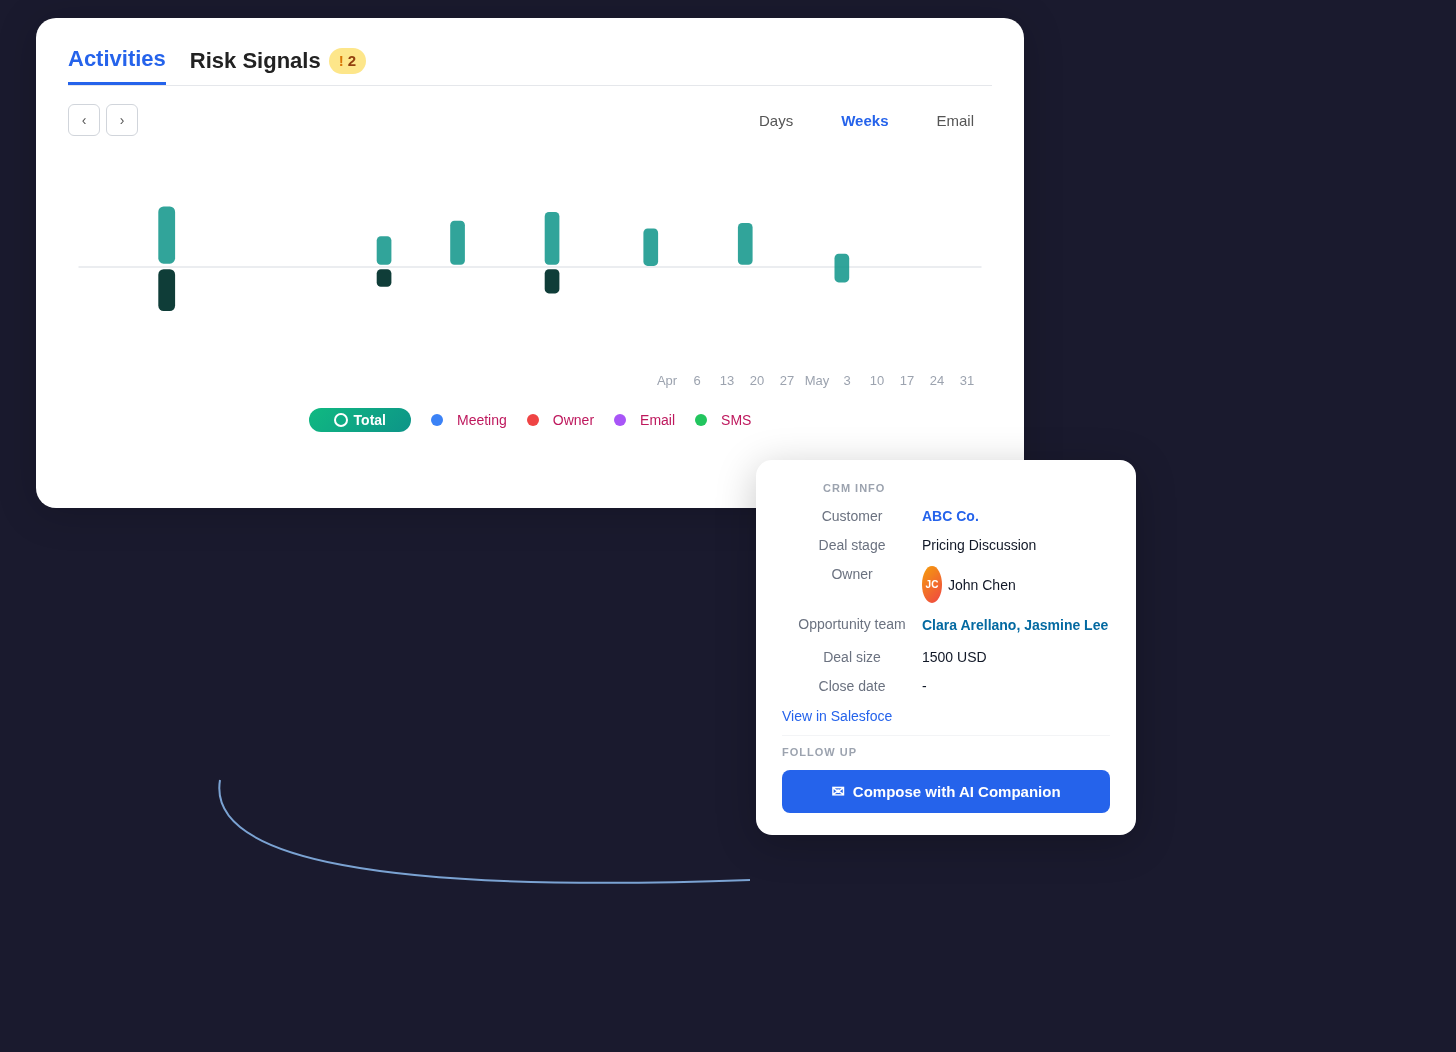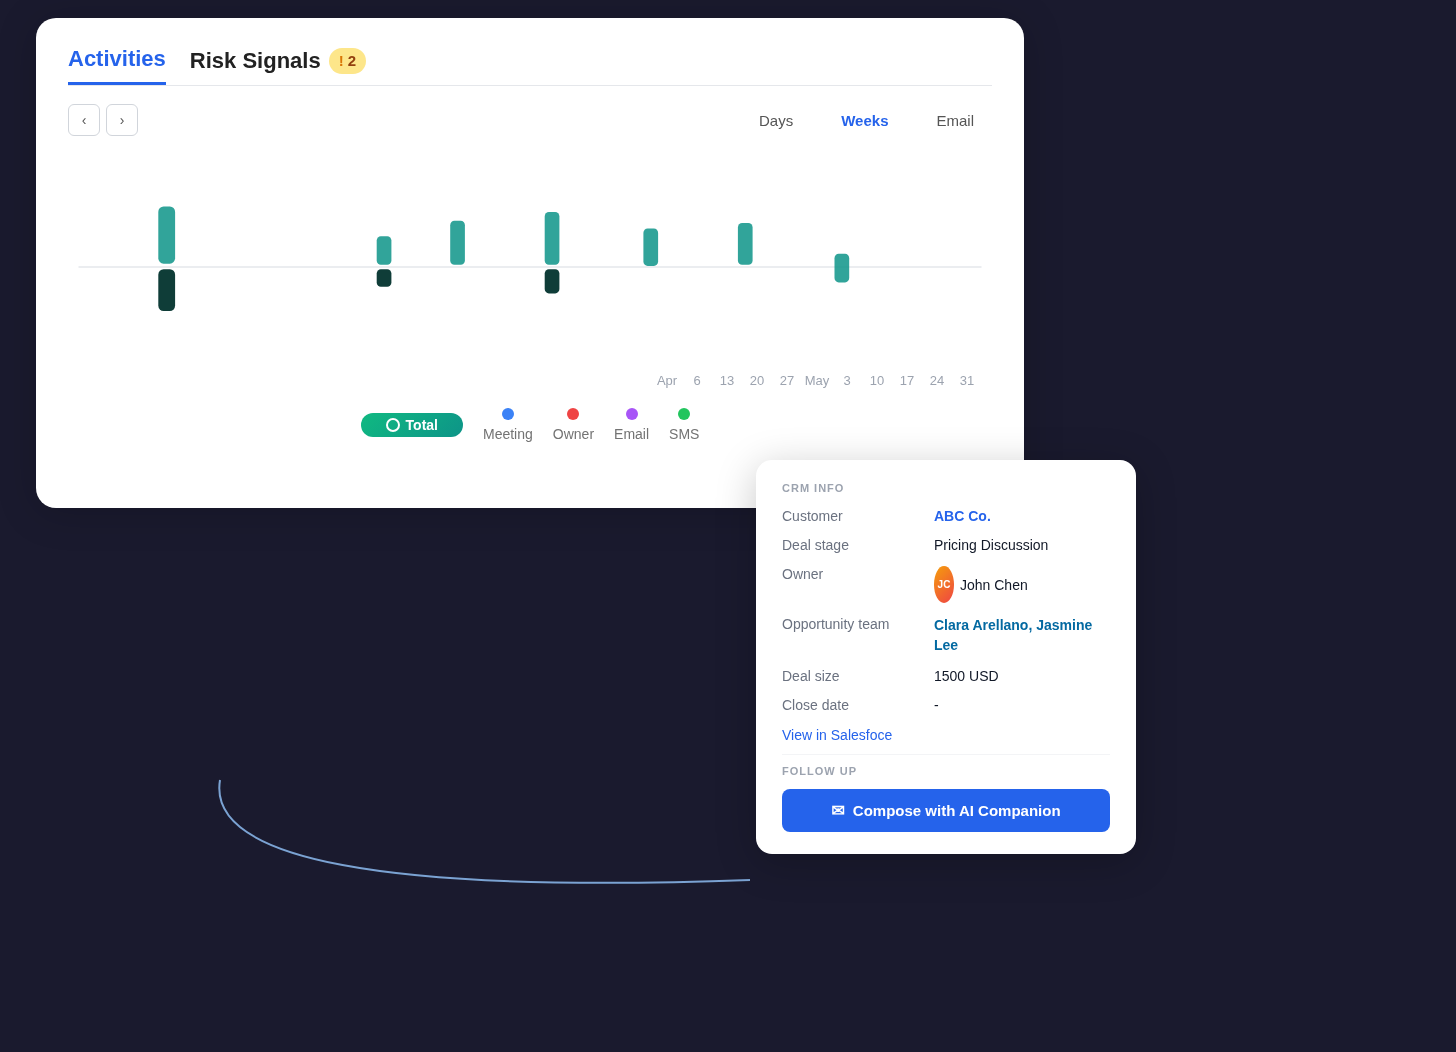--- a/index.html
+++ b/index.html
@@ -136,25 +136,24 @@
     .legend {
       display: flex;
       align-items: center;
       justify-content: center;
       gap: 20px;
       margin-top: 20px;
     }
     .legend-item {
       display: flex;
       align-items: center;
-      gap: 6px;
-      font-size: 14px;
-      color: #737373;
-      cursor: pointer;
-      flex-direction: column;
+      gap: 14px;
+      font-size: 14px;
+      color: #be185d;
+      cursor: pointer;
     }
     .legend-dot {
       width: 12px;
       height: 12px;
       border-radius: 50%;
     }
     .legend-total {
       background: linear-gradient(135deg, #10b981, #0d9488);
       border-radius: 20px;
       padding: 4px 25px;
@@ -185,26 +184,28 @@
       box-shadow: 0 8px 40px rgba(0,0,0,0.22);
       z-index: 10;
     }
     .crm-section-label {
       font-size: 11px;
       font-weight: 700;
       color: #9ca3af;
       letter-spacing: 1px;
       margin-bottom: 14px;
       text-transform: uppercase;
+      margin-left: 41px;
     }
     .crm-row {
       display: flex;
       align-items: flex-start;
       margin-bottom: 13px;
-      gap: 12px;
+      gap: 0;
+      text-align: center;
     }
     .crm-label {
       font-size: 14px;
       color: #6b7280;
       min-width: 140px;
       flex-shrink: 0;
     }
     .crm-value {
       font-size: 14px;
       color: #111827;

